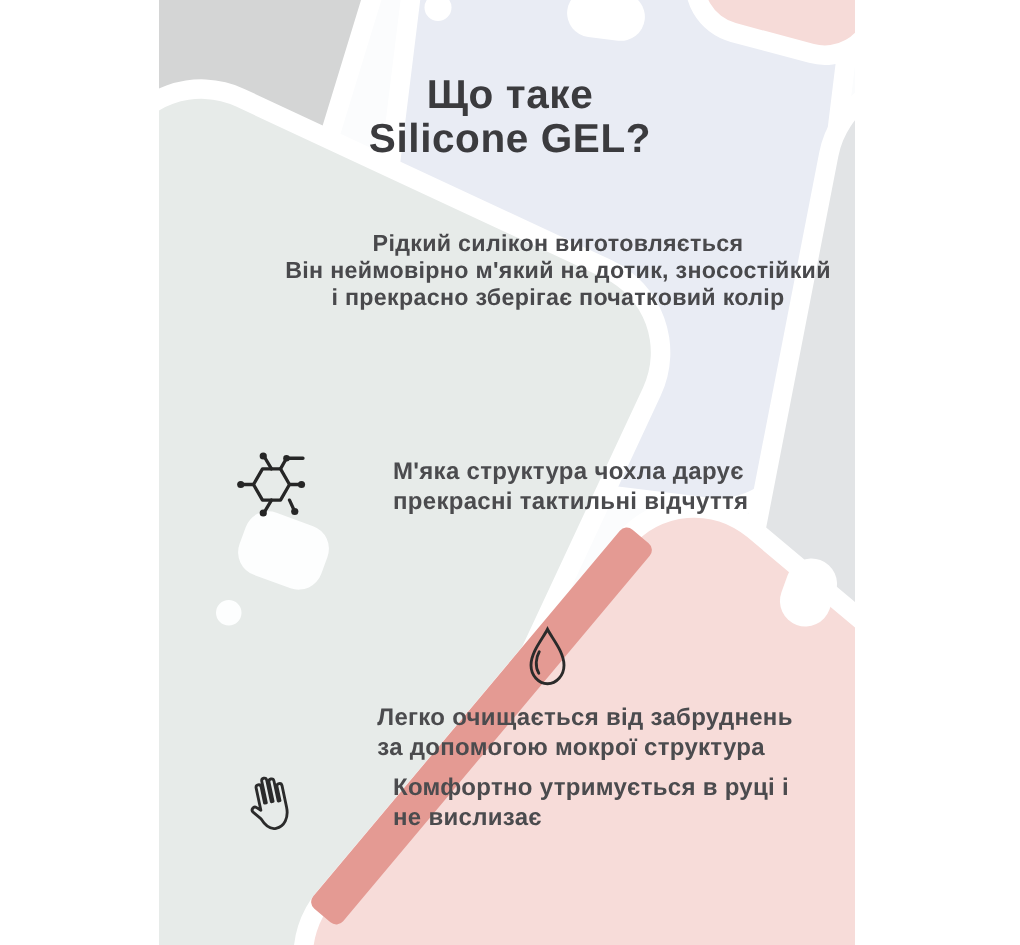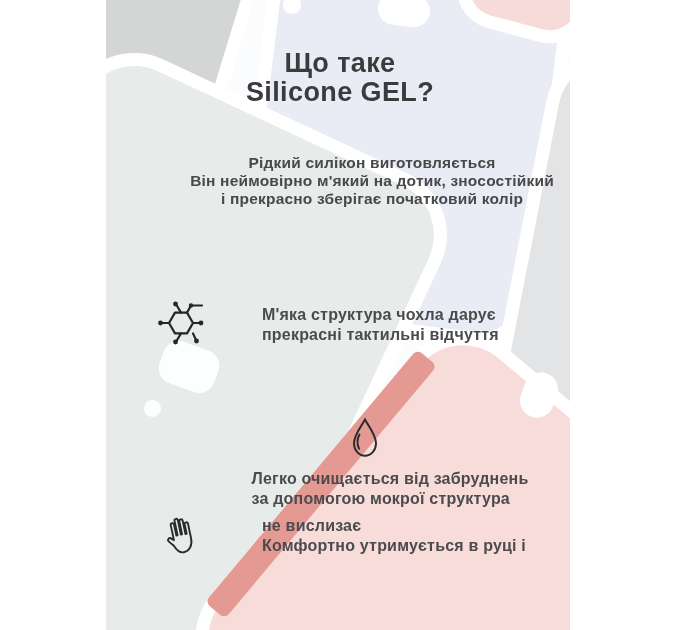--- a/index.html
+++ b/index.html
@@ -115,19 +115,19 @@
             <path stroke="#2b2b2b" stroke-width="1.9" stroke-linejoin="round" stroke-linecap="round" d="M10 31 L6 26 C4.4 24 7 21.6 8.8 23.3 L11.2 25.6
                  L11.2 10.5 C11.2 8 14.6 8 14.6 10.5 L14.6 21.5
                  L15.8 21.5 L15.8 7 C15.8 4.5 19.2 4.5 19.2 7 L19.2 21.5
                  L20.4 21.5 L20.4 8.5 C20.4 6 23.8 6 23.8 8.5 L23.8 22
                  L25 22 L25 12.5 C25 10.1 28.4 10.1 28.4 12.5
                  L28.4 27 C28.4 34.5 24.2 39.5 18.6 39.5 C14.4 39.5 12 36.5 10 31 Z"></path>
           </g>
         </svg>
       </div>
       <div class="f-text">
+        <div>Комфортно утримується в руці і</div>
         <div>не вислизає</div>
-        <div>Комфортно утримується в руці і</div>
       </div>
     </div>
 
   </div>
 </div>
 
 </body></html>

